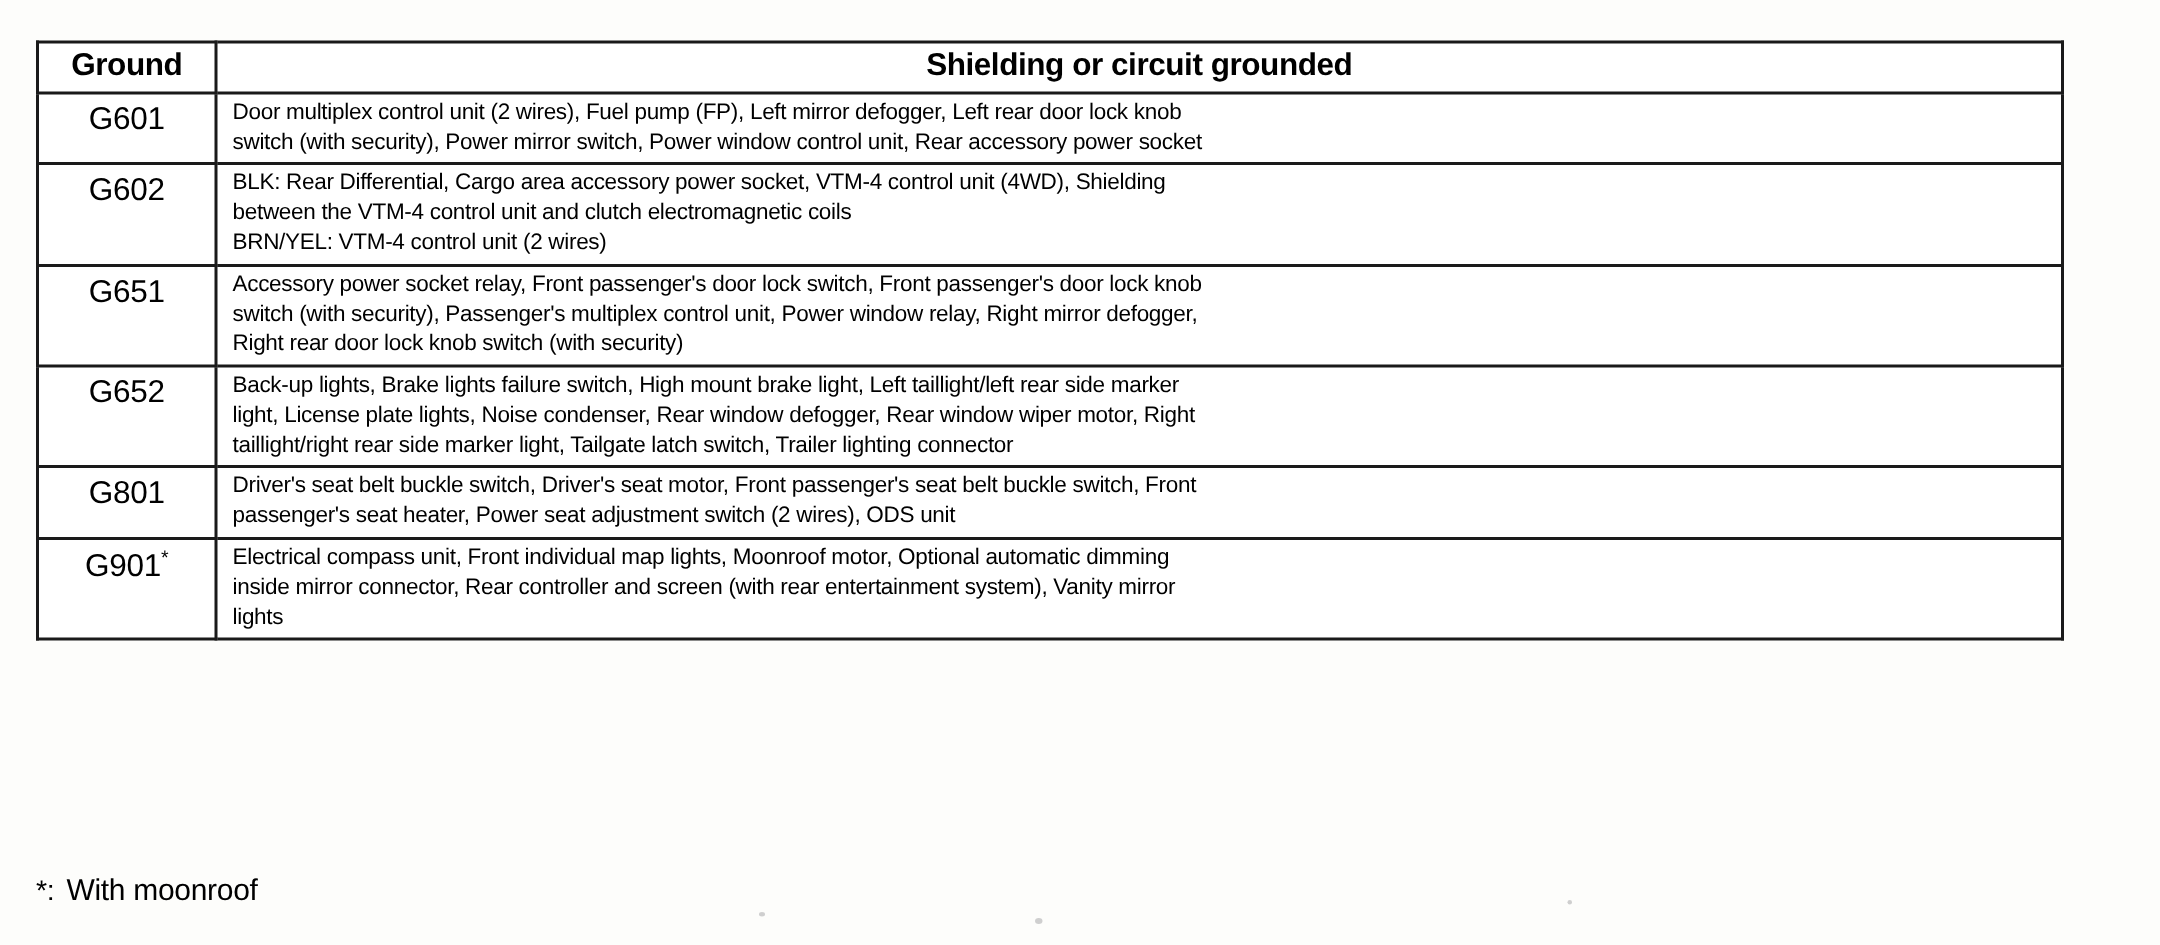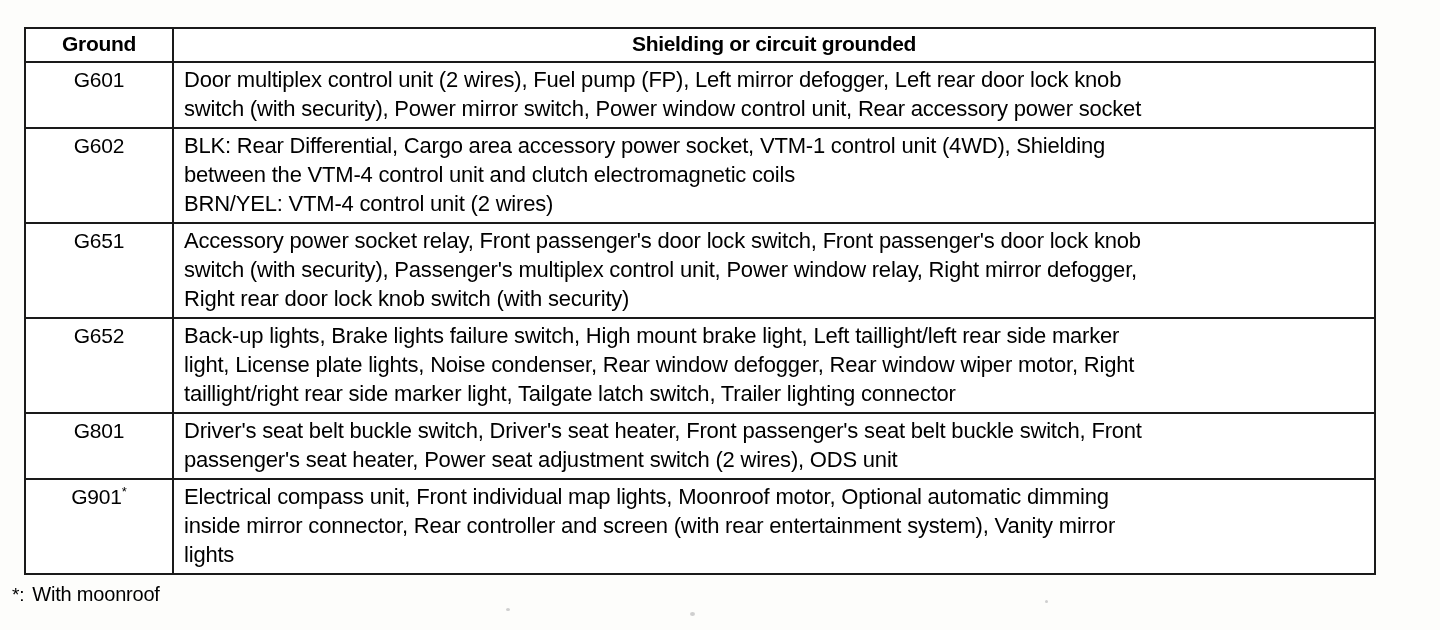--- a/index.html
+++ b/index.html
@@ -29,27 +29,27 @@
     top: 27px;
     width: 1352px;
     border-collapse: collapse;
     table-layout: fixed;
     background: #ffffff;
   }
   .ground-table td, .ground-table th {
     border: 2px solid #1a1a1a;
     vertical-align: top;
     padding: 2px 6px 4px 6px;
-    font-size: 22px;
+    font-size: 15px;
     line-height: 1.32;
     font-family: "Liberation Sans", sans-serif;
     letter-spacing: -0.2px;
   }
   .col-ground {
-    width: 148px;
+    width: 119px;
   }
   th.hdr {
     font-weight: bold;
     text-align: center;
     font-size: 21px;
     padding-top: 1px;
     padding-bottom: 3px;
     letter-spacing: -0.3px;
   }
   td.ground-cell {
@@ -67,21 +67,21 @@
   .desc-line {
     display: block;
   }
   .sup-mark {
     font-size: 13px;
     vertical-align: super;
     letter-spacing: 0;
   }
   .footnote {
     position: absolute;
-    left: 12px;
+    left: 24px;
     top: 583px;
     font-size: 20px;
     letter-spacing: -0.2px;
     font-family: "Liberation Sans", sans-serif;
   }
   .footnote .star {
     font-size: 19px;
     vertical-align: baseline;
     margin-right: 8px;
   }
@@ -115,21 +115,21 @@
         <td class="ground-cell"><span>G601</span></td>
         <td class="desc-cell">
           <span class="desc-line">Door multiplex control unit (2 wires), Fuel pump (FP), Left mirror defogger, Left rear door lock knob</span>
           <span class="desc-line">switch (with security), Power mirror switch, Power window control unit, Rear accessory power socket</span>
         </td>
       </tr>
 
       <tr>
         <td class="ground-cell"><span>G602</span></td>
         <td class="desc-cell">
-          <span class="desc-line">BLK: Rear Differential, Cargo area accessory power socket, VTM-1 control unit (4WD), Shielding</span>
+          <span class="desc-line">BLK: Rear Differential, Cargo area accessory power socket, VTM-4 control unit (4WD), Shielding</span>
           <span class="desc-line">between the VTM-4 control unit and clutch electromagnetic coils</span>
           <span class="desc-line">BRN/YEL: VTM-4 control unit (2 wires)</span>
         </td>
       </tr>
 
       <tr>
         <td class="ground-cell"><span>G651</span></td>
         <td class="desc-cell">
           <span class="desc-line">Accessory power socket relay, Front passenger's door lock switch, Front passenger's door lock knob</span>
           <span class="desc-line">switch (with security), Passenger's multiplex control unit, Power window relay, Right mirror defogger,</span>
@@ -142,21 +142,21 @@
         <td class="desc-cell">
           <span class="desc-line">Back-up lights, Brake lights failure switch, High mount brake light, Left taillight/left rear side marker</span>
           <span class="desc-line">light, License plate lights, Noise condenser, Rear window defogger, Rear window wiper motor, Right</span>
           <span class="desc-line">taillight/right rear side marker light, Tailgate latch switch, Trailer lighting connector</span>
         </td>
       </tr>
 
       <tr>
         <td class="ground-cell"><span>G801</span></td>
         <td class="desc-cell">
-          <span class="desc-line">Driver's seat belt buckle switch, Driver's seat heater, Front passenger's seat belt buckle switch, Front</span>
+          <span class="desc-line">Driver's seat belt buckle switch, Driver's seat motor, Front passenger's seat belt buckle switch, Front</span>
           <span class="desc-line">passenger's seat heater, Power seat adjustment switch (2 wires), ODS unit</span>
         </td>
       </tr>
 
 
       <tr>
         <td class="ground-cell"><span>G901</span><span class="sup-mark">*</span></td>
         <td class="desc-cell">
           <span class="desc-line">Electrical compass unit, Front individual map lights, Moonroof motor, Optional automatic dimming</span>
           <span class="desc-line">inside mirror connector, Rear controller and screen (with rear entertainment system), Vanity mirror</span>

